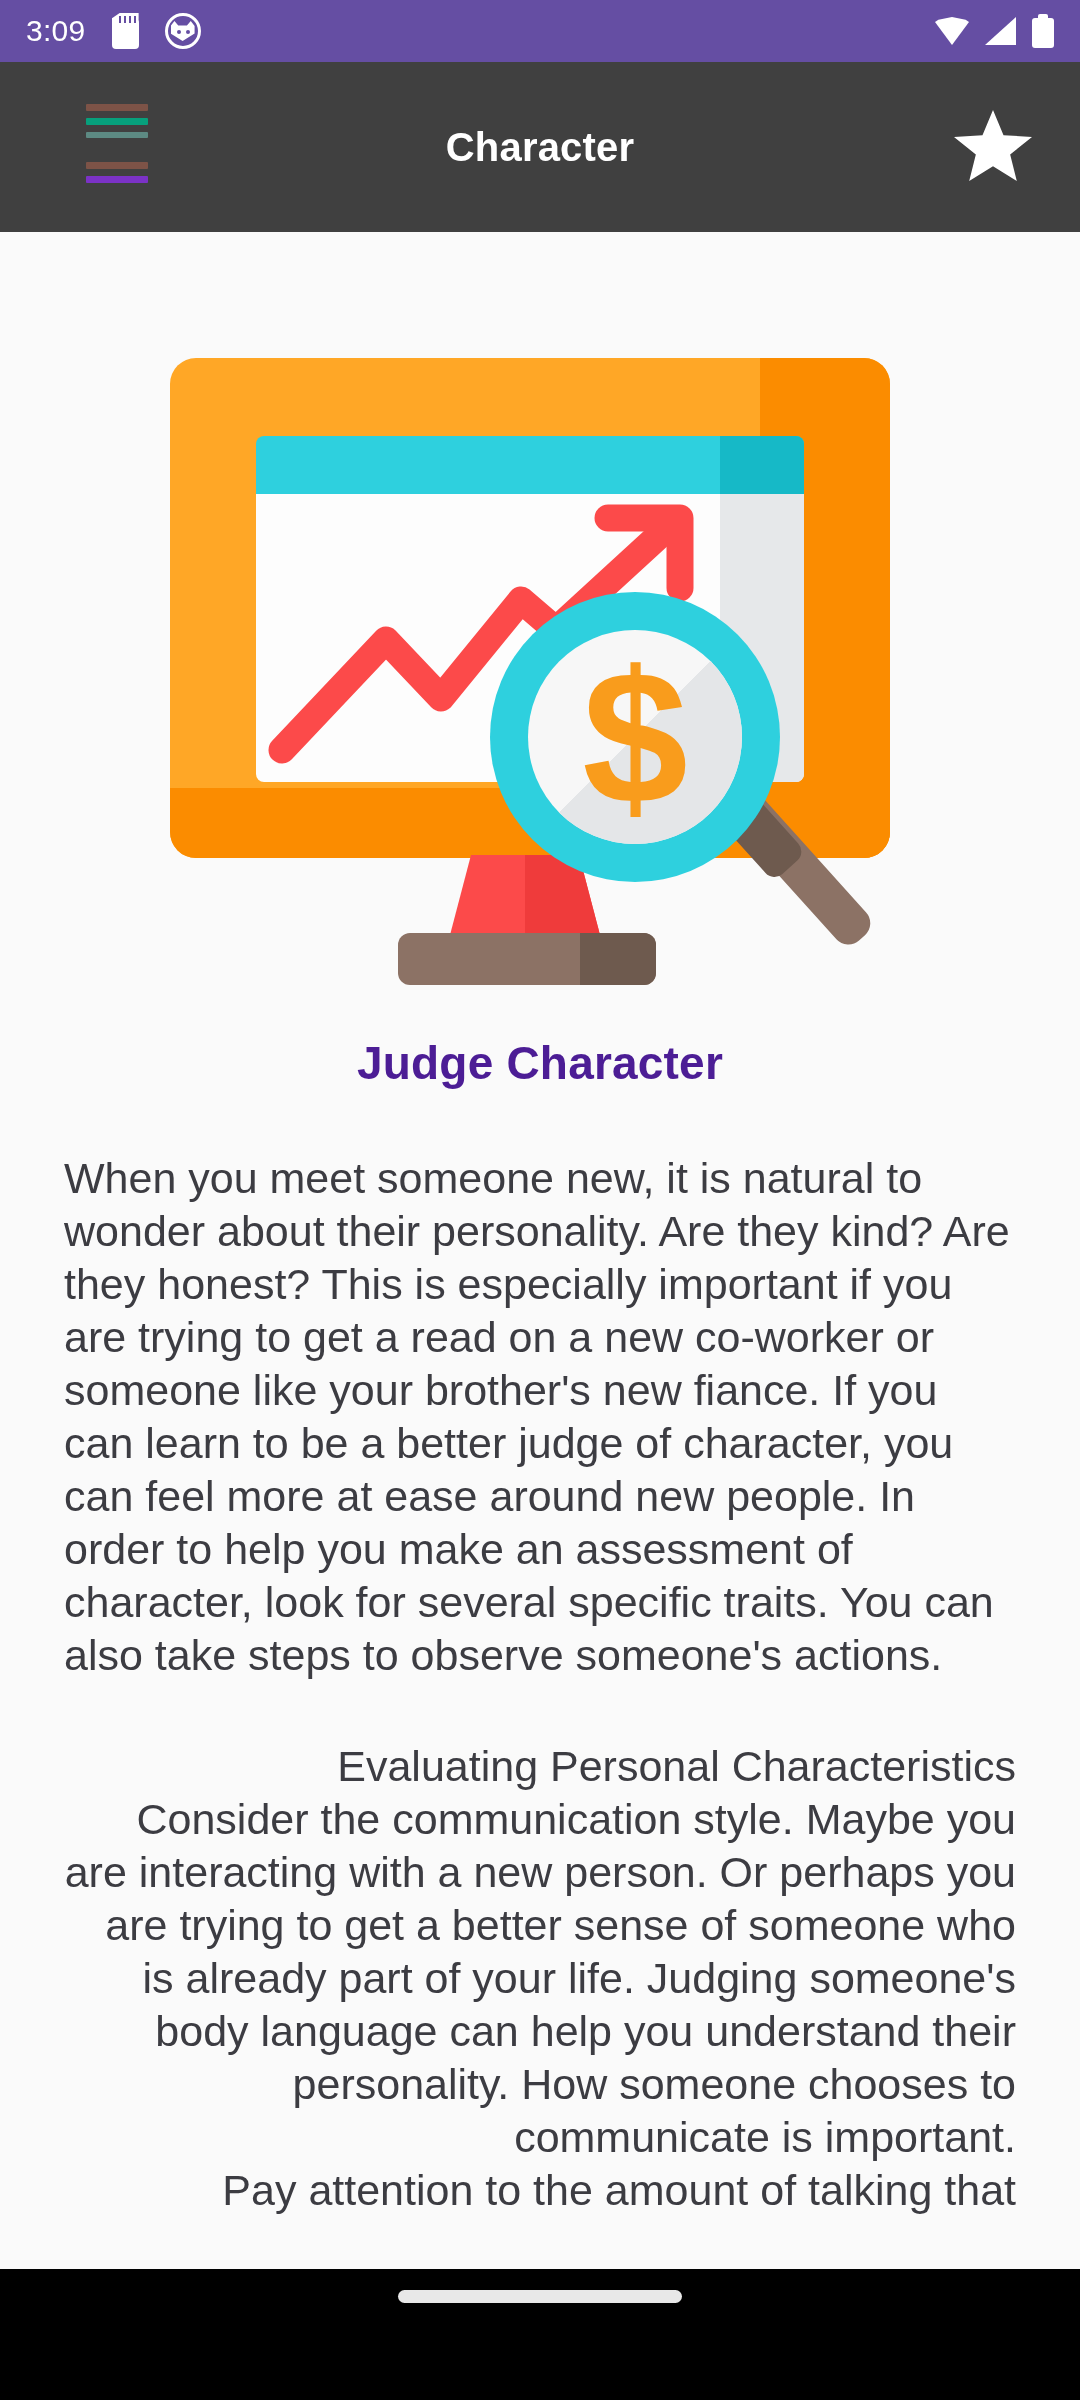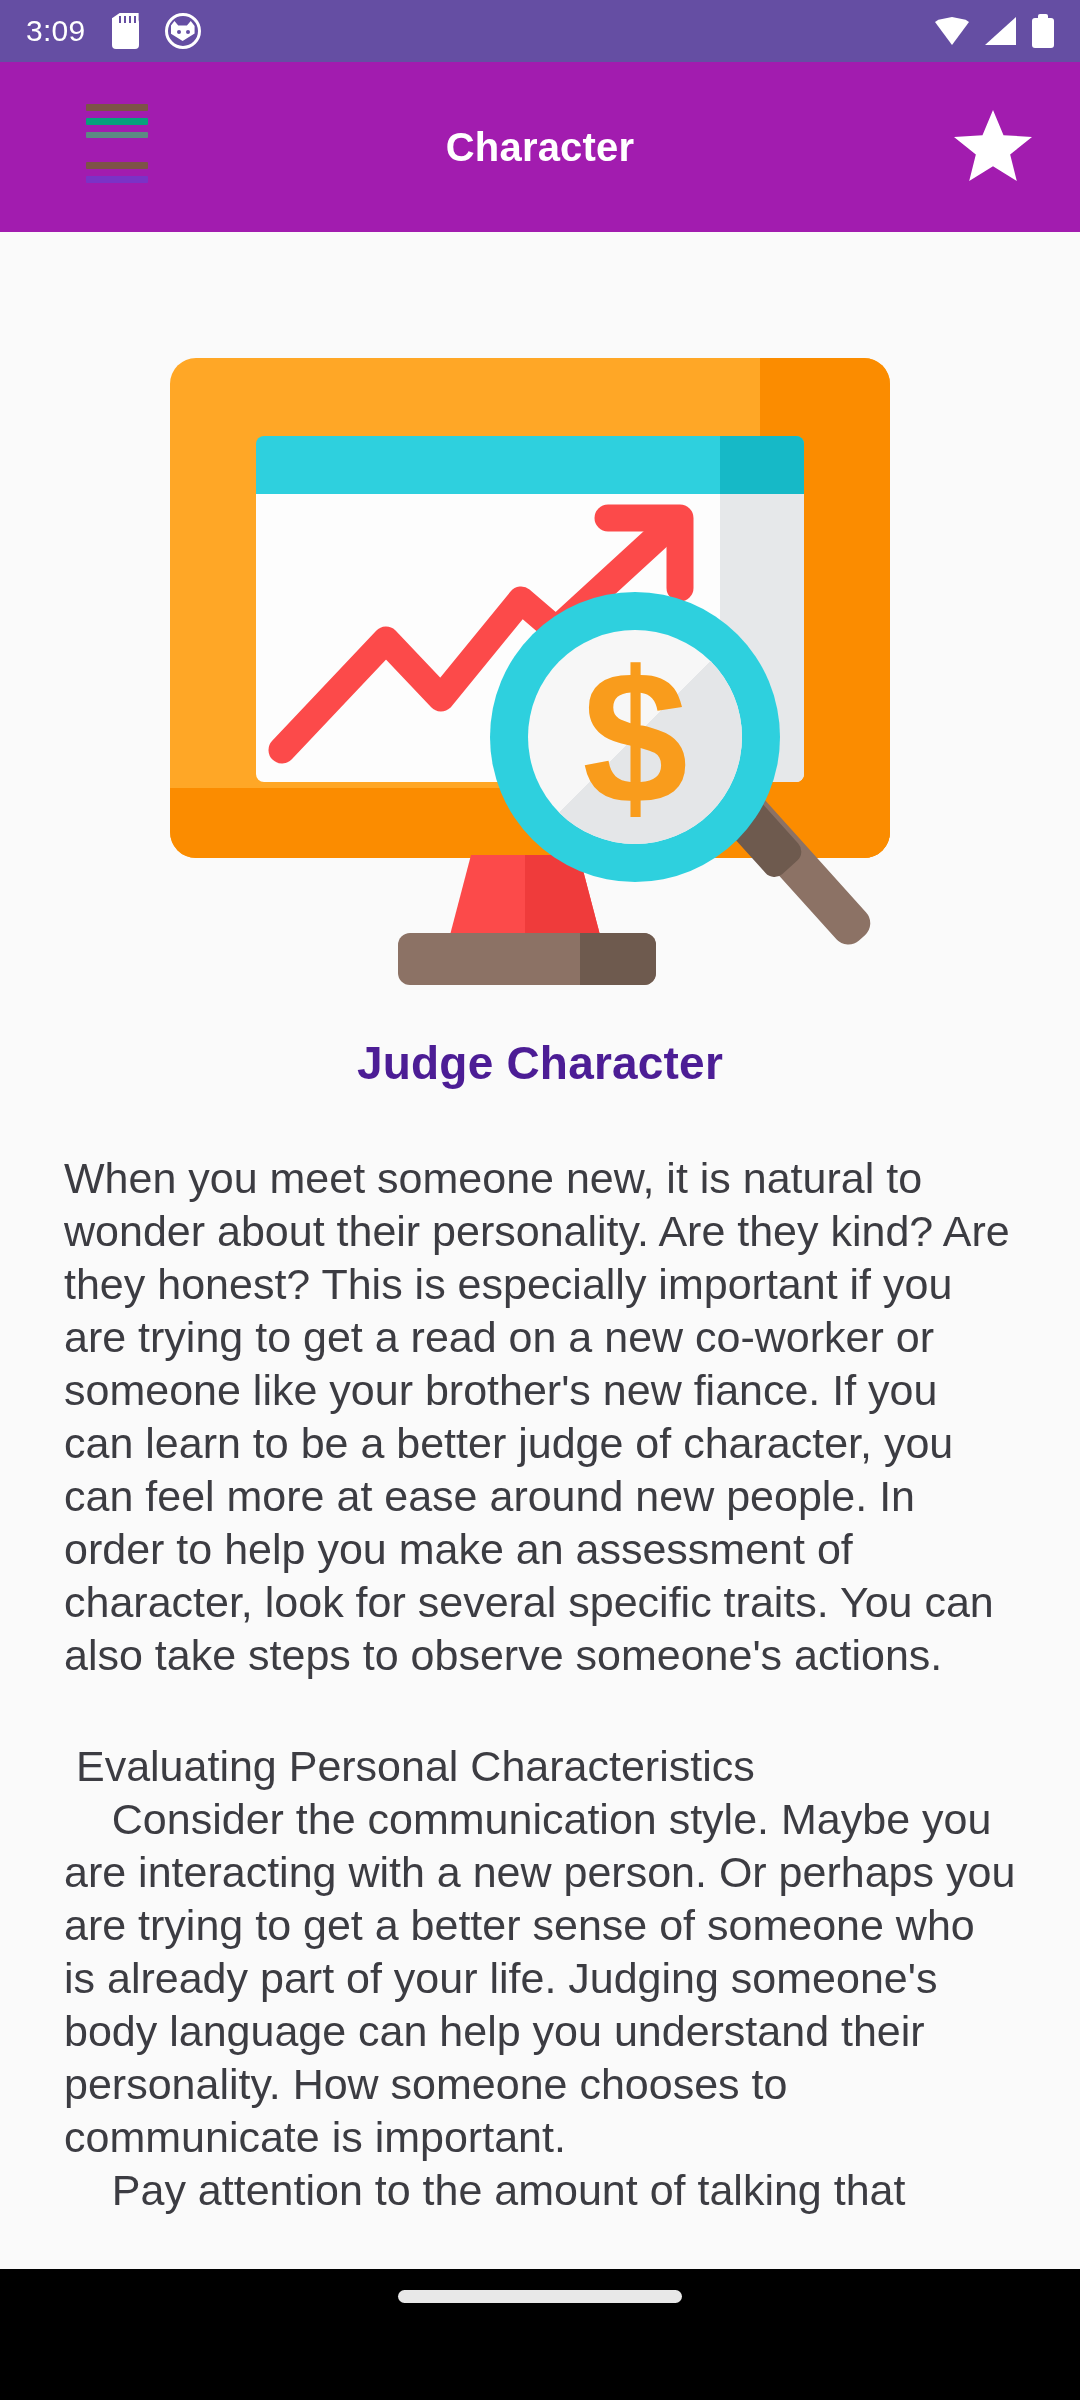--- a/index.html
+++ b/index.html
@@ -81,21 +81,21 @@
   }
   .battery-icon .shell {
     position:absolute; left:0; top:4px; width:22px; height:30px;
     background:#fff; border-radius:3px;
   }
 
   
   #app-bar {
     position:absolute; top:62px; left:0;
     width:1080px; height:170px;
-    background:#a21caf;
+    background:#404040;
     display:flex; align-items:center;
     z-index:35;
   }
   #menu-button {
     position:absolute; left:86px; top:50%;
     transform:translateY(-50%);
     width:78px; height:86px;
     display:flex; flex-direction:column; justify-content:flex-start;
     cursor:pointer;
   }
@@ -226,21 +226,21 @@
     color:#4c1d95;
     letter-spacing:0.2px;
   }
   .para {
     margin-top:62px;
     font-size:43px;
     line-height:53px;
     color:#3c3c42;
     white-space:pre-wrap;
   }
-  .para.tight { margin-top:58px; }
+  .para.tight { margin-top:58px;text-align:right; }
 
   
   #start-reading-button {
     position:absolute;
     left:366px; top:2160px;
     width:664px; height:128px;
     background:#3b4cb8;
     border-radius:26px;
     display:flex; align-items:center;
     box-shadow:0 8px 22px rgba(0,0,0,0.28);

